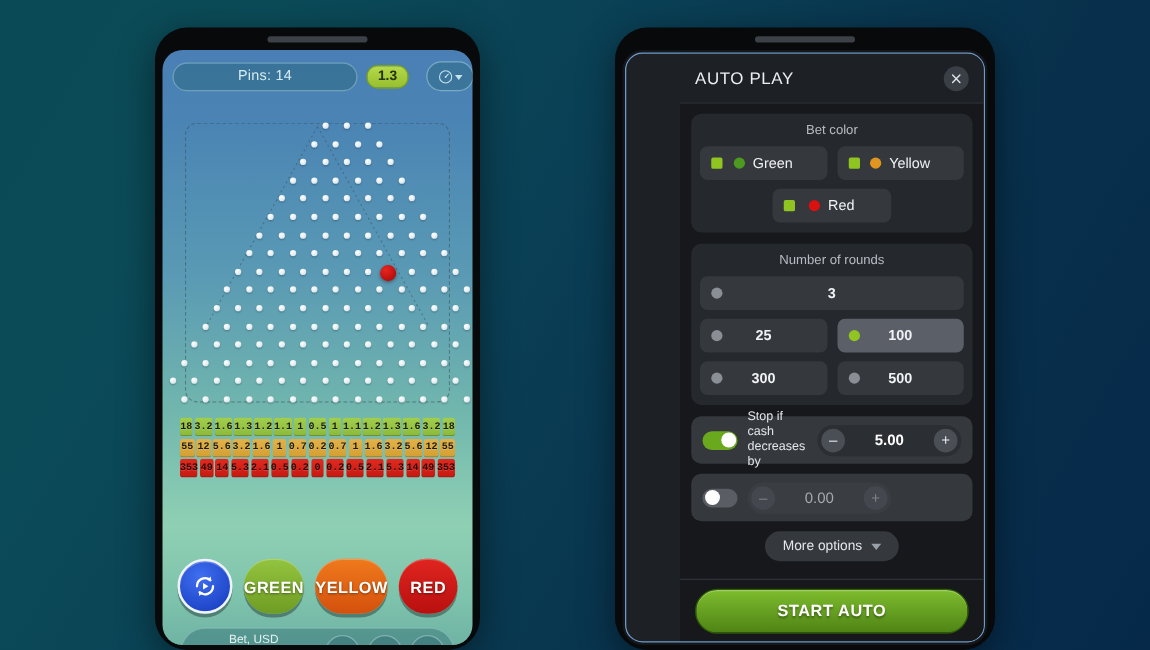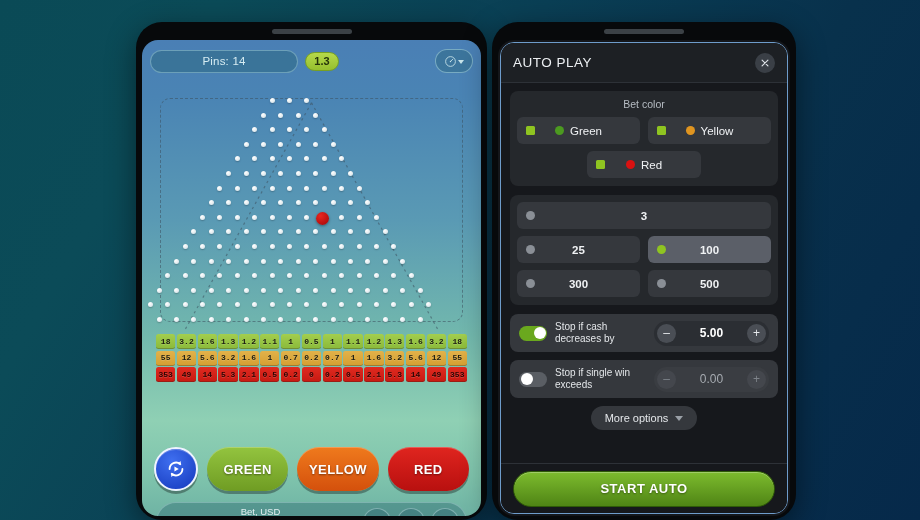--- a/index.html
+++ b/index.html
@@ -25,21 +25,21 @@
     background: #3b4146;
   }
   .screen {
     position: absolute;
     left: 6px; right: 6px; top: 18px; bottom: 4px;
     border-radius: 16px;
     overflow: hidden;
   }
 
   
-  #phone-left { left: 136px; top: 22px; width: 351px; height: 498px; }
+  #phone-left { left: 124px; top: 22px; width: 260px; height: 498px; }
   #screen-left {
     background: linear-gradient(180deg, #4a7fb5 0%, #4a84b4 12%, #5a9ab4 38%, #72b8ad 62%, #8fd0b4 80%, #7ec3ac 92%, #6fb3a4 100%);
   }
 
   .topbar {
     position: absolute; top: 6px; left: 0; right: 0; height: 30px;
     display: flex; align-items: center; padding: 0 8px; gap: 7px;
   }
   .pins-pill {
     flex: 0 0 148px; height: 23px;
@@ -148,20 +148,21 @@
   
   #phone-right { left: 492px; top: 22px; width: 304px; height: 498px; }
   #screen-right { background: #14161a; }
   .modal {
     position: absolute; inset: 2px;
     border: 1px solid #6e9ccb;
     border-radius: 14px;
     background: #1d2024;
     display: flex; flex-direction: column;
     overflow: hidden;
+    padding-left: 43px;
   }
   .modal-head {
     height: 40px; flex: 0 0 40px;
     display: flex; align-items: center; padding: 0 12px;
     border-bottom: 1px solid #2d3137;
     background: #1d2024;
   }
   .modal-title { color: #eceff2; font-size: 13.5px; letter-spacing: .5px; flex: 1 1 auto; }
   .close-btn {
     width: 20px; height: 20px; border-radius: 50%;
@@ -573,20 +574,21 @@
               <span class="opt-sq" style="background:#8fc421"></span>
               <span class="opt-center">
                 <span class="cdot" style="background:#d91111"></span>
                 <span class="lbl">Red</span>
               </span>
             </div>
           </div>
         </div>
 
         <div class="panel">
+          <div class="panel-title">Number of rounds</div>
 
           <div class="row2">
             <div class="opt">
               <span class="opt-dot"></span>
               <span class="opt-center">3</span>
             </div>
           </div>
 
           <div class="row2">
             <div class="opt">
@@ -620,21 +622,20 @@
             <span class="sbtn">–</span>
             <span class="sval">5.00</span>
             <span class="sbtn">+</span>
           </div>
         </div>
 
         <div class="stoprow">
           <div class="toggle">
             <span class="knob"></span>
           </div>
-          <div class="stop-label">Stop if single win exceeds</div>
           <div class="stepper dim">
             <span class="sbtn dim">–</span>
             <span class="sval dim">0.00</span>
             <span class="sbtn dim">+</span>
           </div>
         </div>
 
         <div class="more-wrap">
           <div class="more-btn">
             <span>More options</span>

